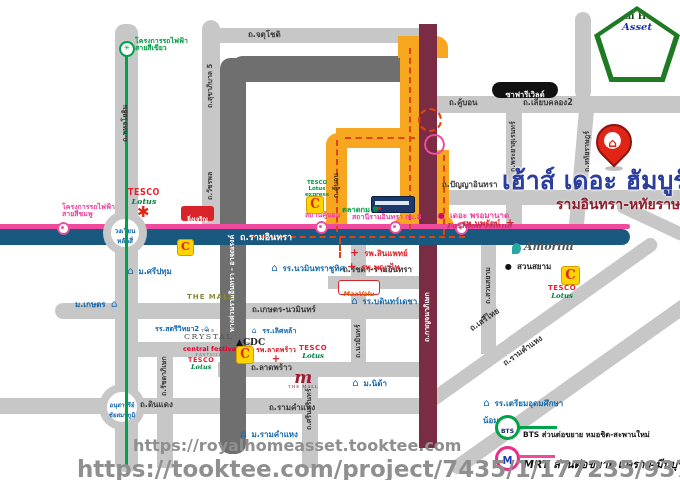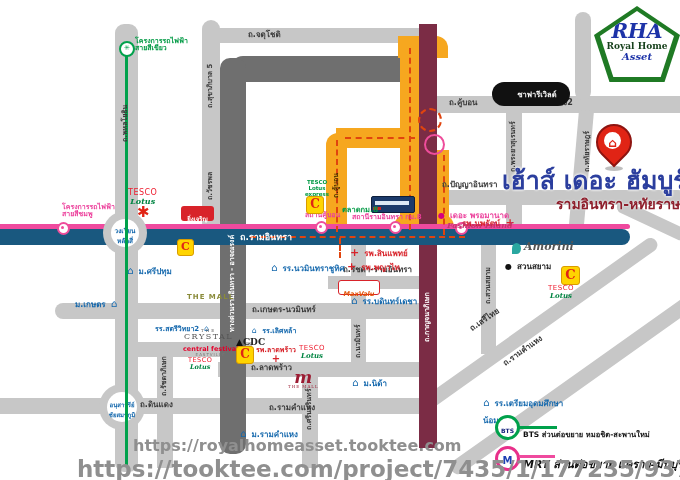--- a/index.html
+++ b/index.html
@@ -26,21 +26,21 @@
   .cross{color:#d8232a;font-size:11px;font-weight:bold;line-height:1;}
   .cbadge{position:absolute;background:#ffd400;border:1px solid #d99c00;border-radius:3px;
           color:#e02415;font-weight:bold;text-align:center;font-family:"DejaVu Serif",serif;}
   .circ{position:absolute;border-radius:50%;}
   .station{background:#fff;border:2px solid #ee4d9b;width:9px;height:9px;}
   .sdot{position:absolute;width:3px;height:3px;border-radius:50%;background:#ee4d9b;left:2px;top:2px;}
   .dashv{position:absolute;border-left:2px dashed #e0440e;width:0;}
   .dashh{position:absolute;border-top:2px dashed #e0440e;height:0;}
   .penta{clip-path:polygon(50% 0,100% 38%,82% 100%,18% 100%,0 38%);}
   .serif{font-family:"DejaVu Serif","Liberation Serif",serif;}
-  .tesco-red{color:#ee1c2e;font-weight:normal;font-size:8px;letter-spacing:.5px;}
+  .tesco-red{color:#ee1c2e;font-weight:bold;font-size:8px;letter-spacing:.5px;}
   .lotus-green{color:#008542;font-family:"DejaVu Serif",serif;font-style:italic;font-weight:bold;font-size:8px;}
 </style>
 </head>
 <body>
 
 <div class="stage">
 
   <div class="road rr" style="left:205px;top:28px;width:228px;height:15px;"></div>
   <div class="road rr" style="left:202px;top:20px;width:18px;height:212px;"></div>
   <div class="road rr" style="left:115px;top:24px;width:23px;height:448px;"></div>
@@ -264,38 +264,37 @@
   </div>
   <div class="lbl" style="left:352px;top:373px;">
     <span class="bld">⌂</span>
     <span class="blue-lm">ม.นิด้า</span>
   </div>
   <div class="lbl" style="left:240px;top:424px;">
     <span class="bld">⌂</span>
     <span class="blue-lm">ม.รามคำแหง</span>
   </div>
 
-  <div class="abs" style="left:492px;top:82px;width:66px;height:24px;background:#111;border-radius:12px;text-align:center;padding-left:12px;">
+  <div class="abs" style="left:492px;top:82px;width:66px;height:16px;background:#111;border-radius:12px;text-align:center;">
     <span style="color:#fff;font-size:7.5px;font-weight:bold;line-height:24px;">ซาฟารีเวิลด์</span>
   </div>
 
   <div class="abs" style="left:593px;top:122px;width:40px;height:52px;">
     <div style="position:absolute;left:12px;top:44px;width:18px;height:5px;background:rgba(0,0,0,.25);border-radius:50%;"></div>
     <div style="position:absolute;left:3px;top:2px;width:32px;height:32px;background:#e02415;border:2px solid #8e1410;border-radius:50% 50% 50% 0;transform:rotate(-45deg);"></div>
     <div style="position:absolute;left:11px;top:10px;width:17px;height:17px;background:#fff;border-radius:50%;text-align:center;">
       <span style="color:#e02415;font-size:12px;font-weight:bold;line-height:16px;">⌂</span>
     </div>
   </div>
   <div class="lbl" style="left:502px;top:168px;font-size:25px;font-weight:bold;color:#2b3e9e;text-shadow:0 0 3px #fff,0 0 3px #fff;">เฮ้าส์ เดอะ ฮัมบูร์ก</div>
   <div class="lbl" style="left:556px;top:197px;font-size:14px;font-weight:bold;color:#8e1f2c;text-shadow:0 0 2px #fff;">รามอินทรา-หทัยราษฎร์</div>
 
   <div class="abs penta" style="left:594px;top:6px;width:86px;height:76px;background:#1f7a24;">
   </div>
   <div class="abs penta" style="left:600px;top:11px;width:74px;height:66px;background:#fff;text-align:center;">
-    <div class="serif" style="color:#1d33a8;font-size:20px;font-style:italic;font-weight:bold;margin-top:10px;line-height:1;">RHA</div>
     <div class="serif" style="color:#17411c;font-size:9px;font-weight:bold;">Royal Home</div>
     <div class="serif" style="color:#1d33a8;font-size:10px;font-style:italic;font-weight:bold;">Asset</div>
   </div>
 
   <div class="circ" style="left:495px;top:415px;width:19px;height:19px;background:#fff;border:3px solid #00a14b;text-align:center;">
     <span style="color:#16247d;font-size:6px;font-weight:bold;line-height:19px;">BTS</span>
   </div>
   <div class="abs" style="left:519px;top:426px;width:38px;height:3px;background:#00a14b;"></div>
   <div class="lbl" style="left:523px;top:431px;font-size:7.5px;font-weight:bold;color:#111;">BTS ส่วนต่อขยาย หมอชิต-สะพานใหม่</div>
   <div class="circ" style="left:495px;top:446px;width:19px;height:19px;background:#fff;border:3px solid #e8308a;text-align:center;">

